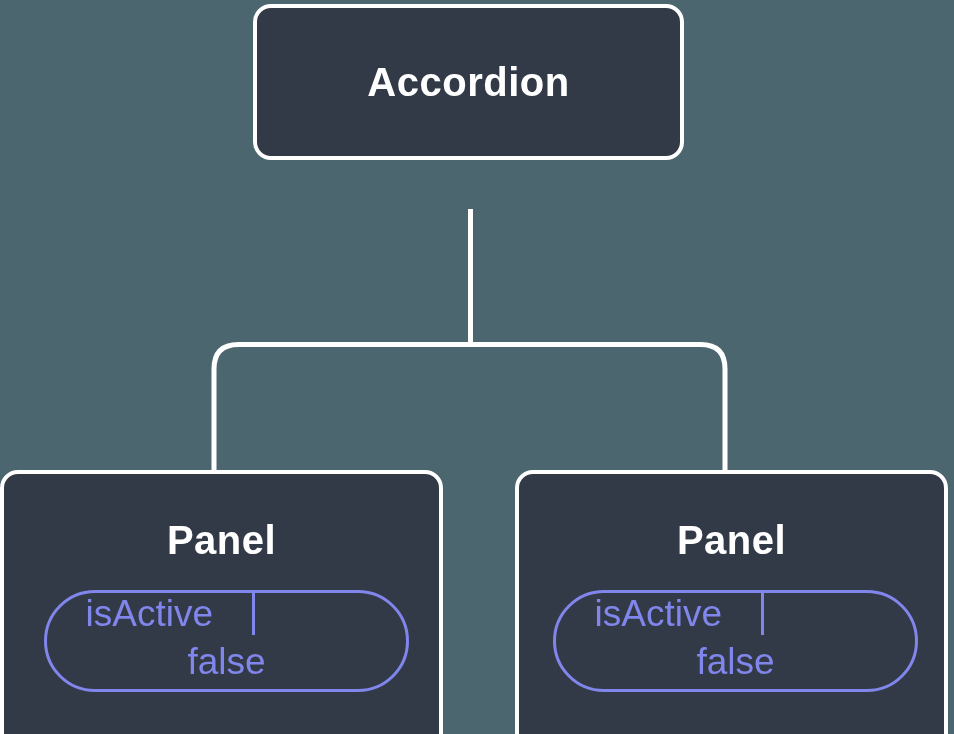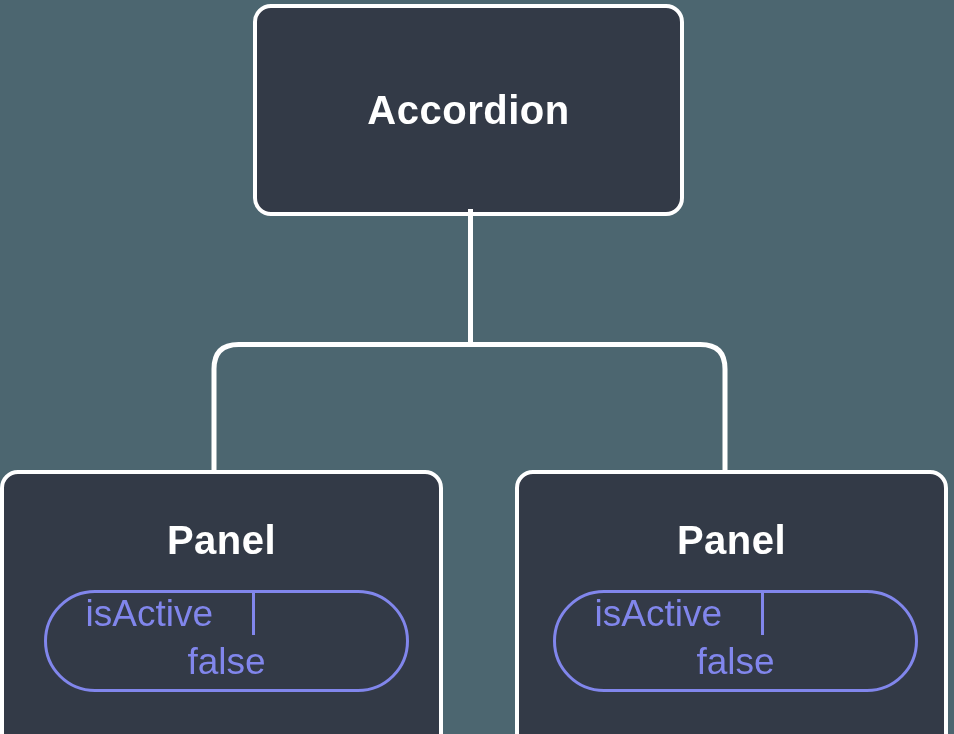--- a/index.html
+++ b/index.html
@@ -23,21 +23,21 @@
   }
   .node {
     position: absolute;
     background: var(--node-fill);
     border: 4px solid var(--node-border);
     border-radius: 18px;
     color: var(--node-text);
   }
   .node-root {
     left: 253px; top: 4px;
-    width: 431px; height: 212px;
+    width: 431px; height: 156px;
     display: flex; align-items: center; justify-content: center;
   }
   .node-label {
     font-size: 40px;
     font-weight: 600;
     letter-spacing: 0.5px;
     color: var(--node-text);
   }
   .connector-svg {
     position: absolute;

